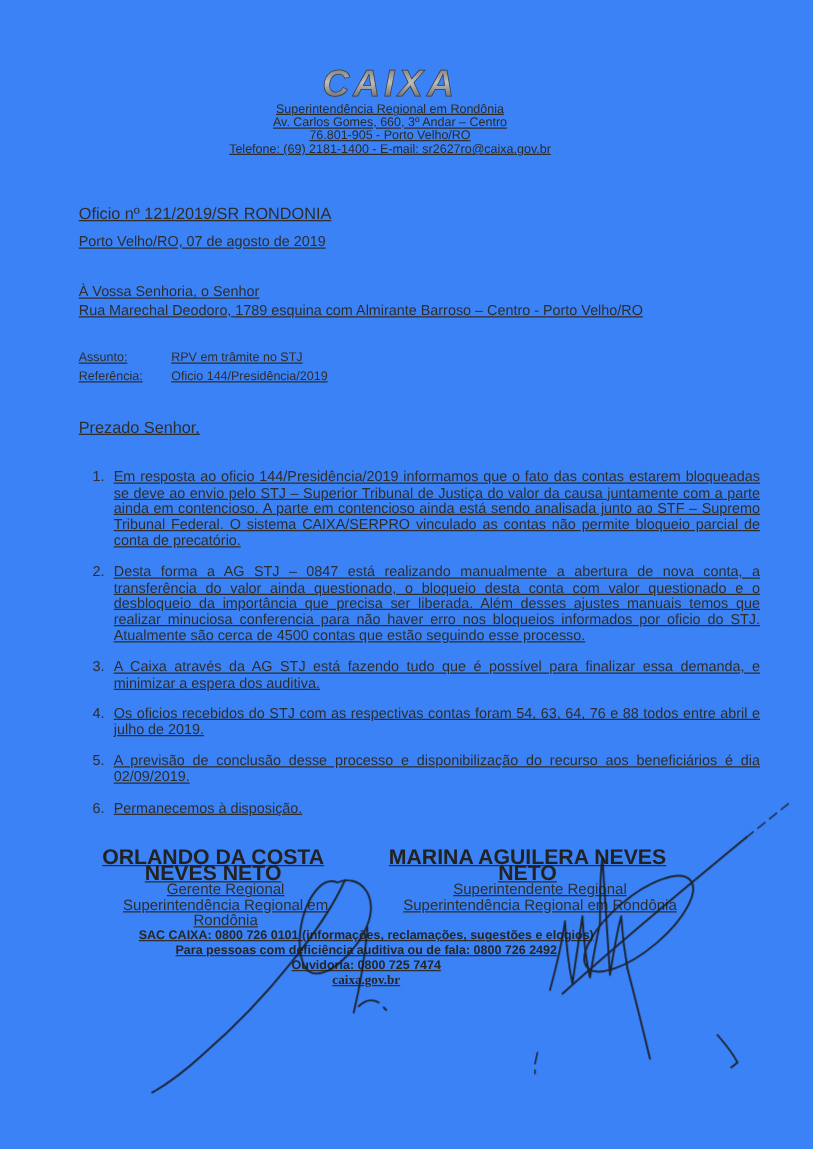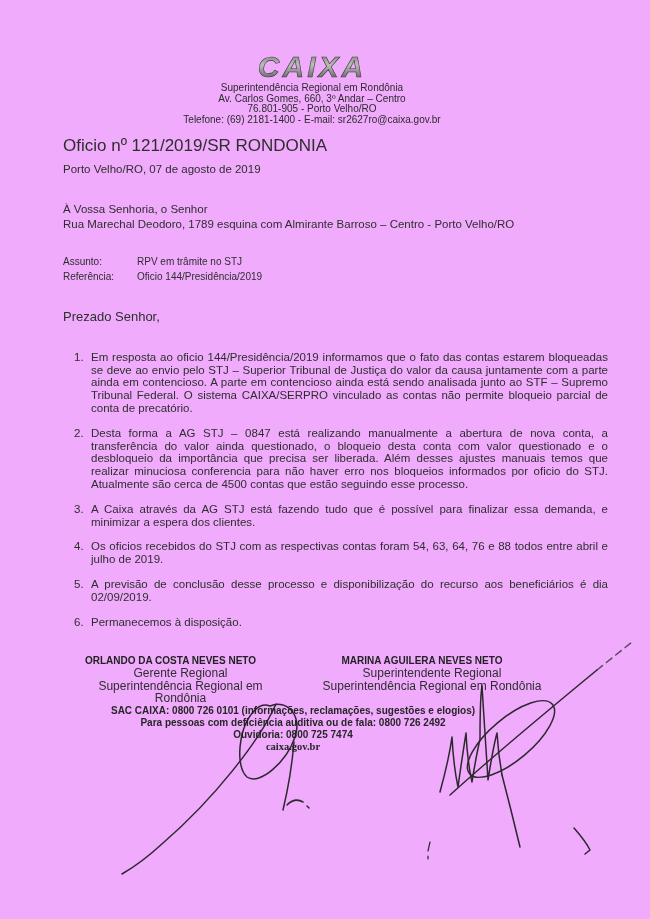--- a/index.html
+++ b/index.html
@@ -1,35 +1,36 @@
 <!DOCTYPE html>
 <html><head>
 <meta charset="utf-8">
 <style>
   html,body { margin:0; padding:0; background:#e8e8e8; }
   .page {
     position:relative;
     width:650px; height:919px;
     margin:0 auto;
-    background:#f0abfc;
+    background:#3b82f6;
     font-family:"Liberation Sans", sans-serif;
     color:#2e2e2e;
     overflow:hidden;
+    text-decoration:underline;
   }
   .content { padding:50px 42px 0 63px; }
 
   
   .letterhead { margin-left:-63px; margin-right:-42px; position:relative; left:-13px; }
   .logo-wrap { text-align:center; }
   .logo-wrap svg { display:block; margin:0 auto; }
   .lh-line { text-align:center; font-size:10px; line-height:10.6px; color:#2b2b2b; }
   .lh-line:first-of-type { margin-top:4px; }
 
   
-  .oficio { margin-top:14px; font-size:17px; line-height:13.5px; }
+  .oficio { margin-top:39px; font-size:13px; line-height:13.5px; }
   .date   { margin-top:10px; font-size:11.5px; line-height:13.5px; text-align:left; padding-right:48px; }
 
   
   .recipient { margin-top:26px; font-size:11.5px; line-height:14.5px; }
   .recipient .bold { font-weight:bold; color:#222; }
 
   
   .subject-block { margin-top:24px; font-size:10px; line-height:14.5px; }
   .subject-row { display:flex; }
   .subject-row .lbl { width:74px; flex:0 0 74px; }
@@ -48,21 +49,21 @@
   }
   ol.items li .num { position:absolute; left:11px; top:0; }
 
   .closing { margin-top:31px; font-size:11.5px; line-height:13.5px; }
 
   
   .signatures { display:flex; margin-top:26px; }
   .sig { text-align:center; }
   .sig-left  { width:215px; }
   .sig-right { width:240px; margin-left:24px; }
-  .sig .name { font-weight:bold; font-size:10px; line-height:13px; color:#222;text-align:center; }
+  .sig .name { font-weight:bold; font-size:17px; line-height:13px; color:#222;text-align:center; }
   .sig .role, .sig .org { font-size:12px; line-height:12.3px;margin-left:20px; }
 
   
   .footer {
     margin-left:-63px;
     width:586px;
     margin-top:1px;
     text-align:center;
     font-weight:bold;
     font-size:10px;
@@ -133,21 +134,21 @@
       <li>
         <span class="num">1.</span>
         <span>Em resposta ao oficio 144/Presidência/2019 informamos que o fato das contas estarem bloqueadas se deve ao envio pelo STJ – Superior Tribunal de Justiça do valor da causa juntamente com a parte ainda em contencioso. A parte em contencioso ainda está sendo analisada junto ao STF – Supremo Tribunal Federal. O sistema CAIXA/SERPRO vinculado as contas não permite bloqueio parcial de conta de precatório.</span>
       </li>
       <li>
         <span class="num">2.</span>
         <span>Desta forma a AG STJ – 0847 está realizando manualmente a abertura de nova conta, a transferência do valor ainda questionado, o bloqueio desta conta com valor questionado e o desbloqueio da importância que precisa ser liberada. Além desses ajustes manuais temos que realizar minuciosa conferencia para não haver erro nos bloqueios informados por oficio do STJ. Atualmente são cerca de 4500 contas que estão seguindo esse processo.</span>
       </li>
       <li>
         <span class="num">3.</span>
-        <span>A Caixa através da AG STJ está fazendo tudo que é possível para finalizar essa demanda, e minimizar a espera dos clientes.</span>
+        <span>A Caixa através da AG STJ está fazendo tudo que é possível para finalizar essa demanda, e minimizar a espera dos auditiva.</span>
       </li>
       <li>
         <span class="num">4.</span>
         <span>Os oficios recebidos do STJ com as respectivas contas foram 54, 63, 64, 76 e 88 todos entre abril e julho de 2019.</span>
       </li>
       <li>
         <span class="num">5.</span>
         <span>A previsão de conclusão desse processo e disponibilização do recurso aos beneficiários é dia 02/09/2019.</span>
       </li>
       <li>

